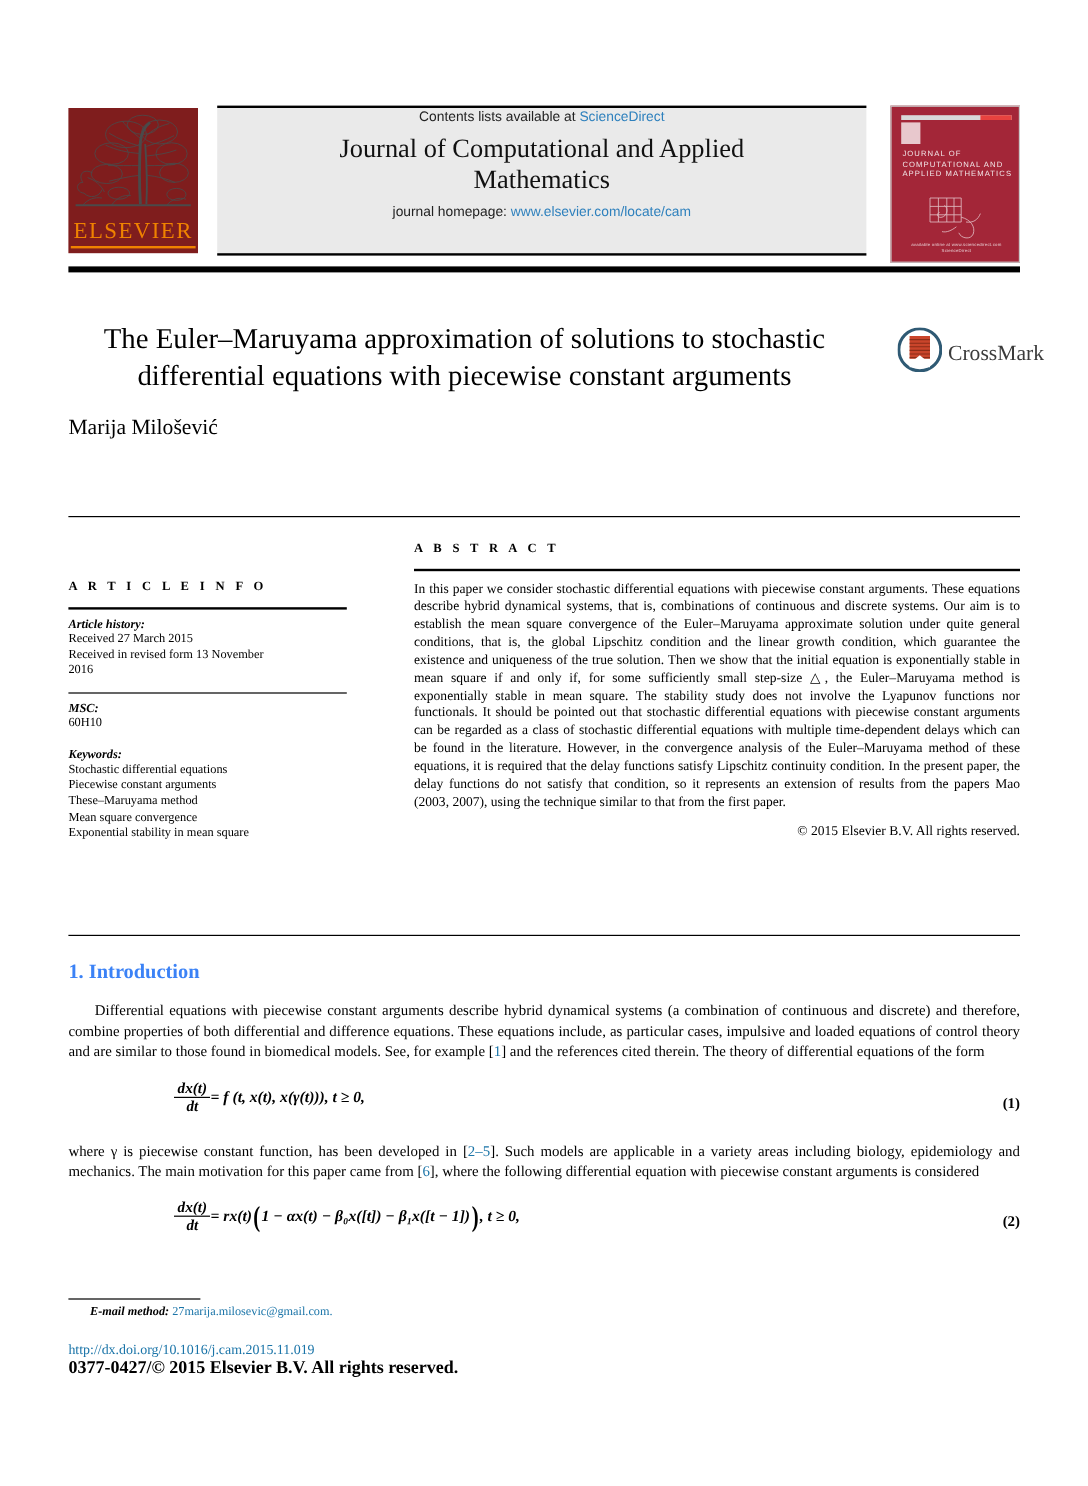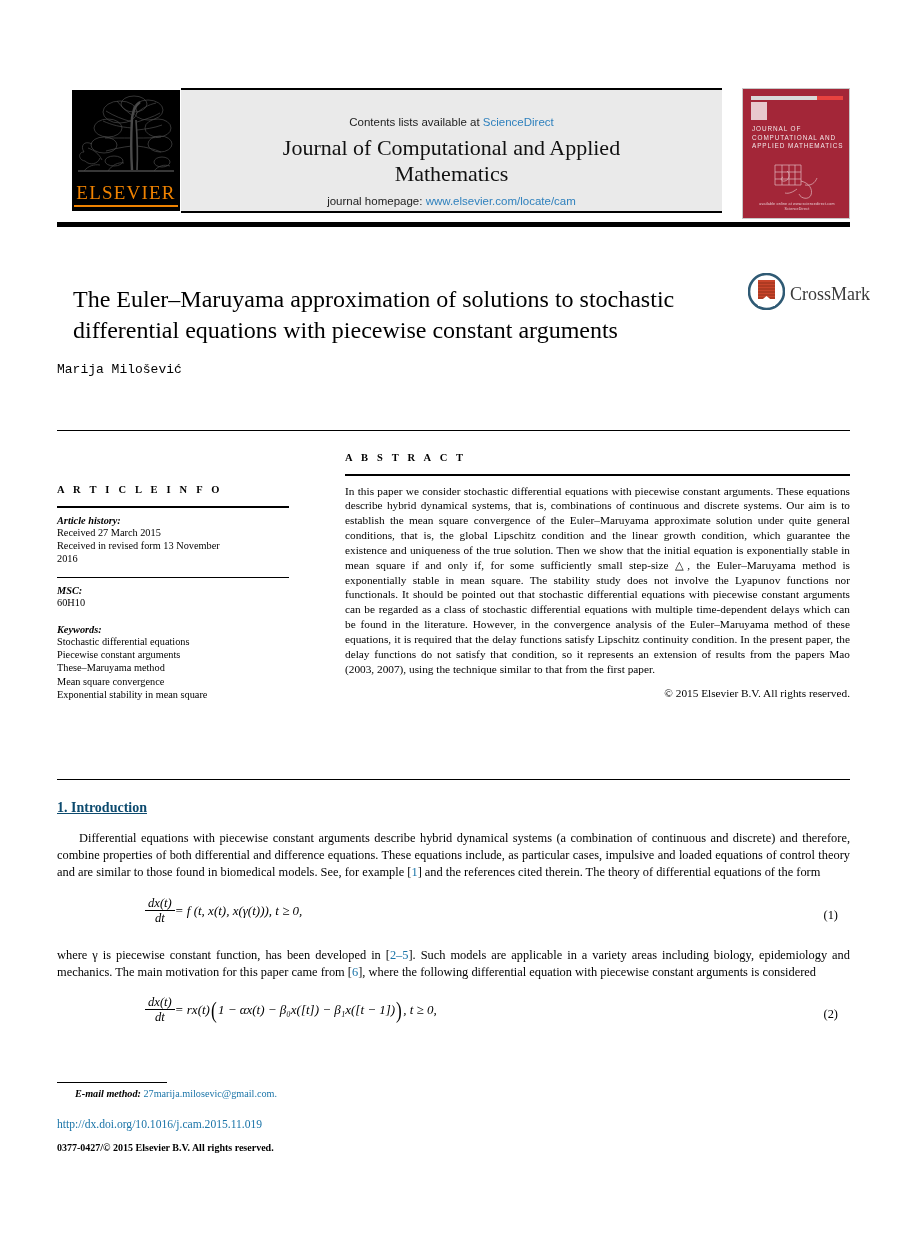--- a/index.html
+++ b/index.html
@@ -60,21 +60,21 @@
     width: 541px; height: 121px;
     background: #eaeaea;
   }
   .mast-center {
     position: absolute;
     left: 124px; top: 2px;
     width: 541px; height: 121px;
     text-align: center;
   }
   .contents-line {
-    margin-top: 26px;
+    margin-top: 2px;
     font-family: "Liberation Sans", sans-serif;
     font-size: 11.5px;
     color: #222;
   }
   .contents-line .sd-link {
     color: #2e80bd;
   }
   .journal-name {
     margin-top: 7px;
     font-family: "Liberation Serif", serif;
@@ -89,23 +89,23 @@
     font-size: 11.5px;
     color: #222;
   }
   .homepage-line .hp-link {
     color: #2e80bd;
   }
 
   
   .elsevier-logo {
     position: absolute;
-    left: 15px; top: 2px;
+    left: 0px; top: 2px;
     width: 108px; height: 121px;
-    background: #000000;
+    background: #7f1d1d;
   }
   .elsevier-tree {
     position: absolute;
     left: 2px; top: 2px;
     width: 104px; height: 88px;
   }
   .elsevier-word {
     position: absolute;
     left: 0; top: 92px;
     width: 108px;
@@ -192,26 +192,27 @@
     position: absolute;
     left: 57px; top: 268px;
     width: 660px;
   }
   .paper-title {
     font-family: "Liberation Serif", serif;
     font-size: 24px;
     line-height: 30.5px;
     font-weight: normal;
     color: #000;
-    margin: 16px;
+    margin: 0;
+    text-align: center;
   }
   .author {
     margin-top: 17px;
-    font-family: Liberation Mono, monospace;
-    font-size: 13px;
+    font-family: Liberation Serif, serif;
+    font-size: 18px;
     color: #000;
   }
   .affiliation {
     margin-top: 6px;
     font-family: "Liberation Serif", serif;
     font-style: italic;
     font-size: 10.2px;
     color: #000;
   }
 
@@ -312,40 +313,40 @@
 
   
   .body-col {
     position: absolute;
     left: 57px; top: 800px;
     width: 793px;
   }
   .sec-heading {
     font-family: "Liberation Serif", serif;
     font-weight: bold;
-    font-size: 14px;
-    color: #0c4a6e;
+    font-size: 17px;
+    color: #3b82f6;
     margin: 0 0 14px 0;
-    text-decoration: underline;
   }
   .para {
     font-family: "Liberation Serif", serif;
     font-size: 12.4px;
     line-height: 17.2px;
     text-align: justify;
     color: #000;
     margin: 0;
   }
   .para.indent { text-indent: 22px; }
   .ref-link { color: #1a74a8; }
 
   .eq-row {
     position: relative;
-    margin: 15px 12px 14px 0;
+    margin: 15px 0 14px 0;
     min-height: 36px;
+    font-weight: bold;
   }
   .eq-body {
     position: absolute;
     left: 88px; top: 0;
     font-family: "Liberation Serif", serif;
     font-size: 13px;
     color: #000;
   }
   .eq-num {
     position: absolute;
@@ -403,24 +404,24 @@
     left: 57px; top: 1118px;
     width: 500px;
   }
   .doi-line {
     font-family: "Liberation Serif", serif;
     font-size: 11.6px;
     color: #1a74a8;
   }
   .issn-line {
     font-family: "Liberation Serif", serif;
-    font-size: 10px;
+    font-size: 15px;
     font-weight: bold;
     color: #000;
-    margin-top: 11px;
+    margin-top: 1px;
   }
 </style>
 </head>
 <body>
 
 <div class="page">
 
 
   <div class="masthead">
     <div class="mast-rule-top"></div>

